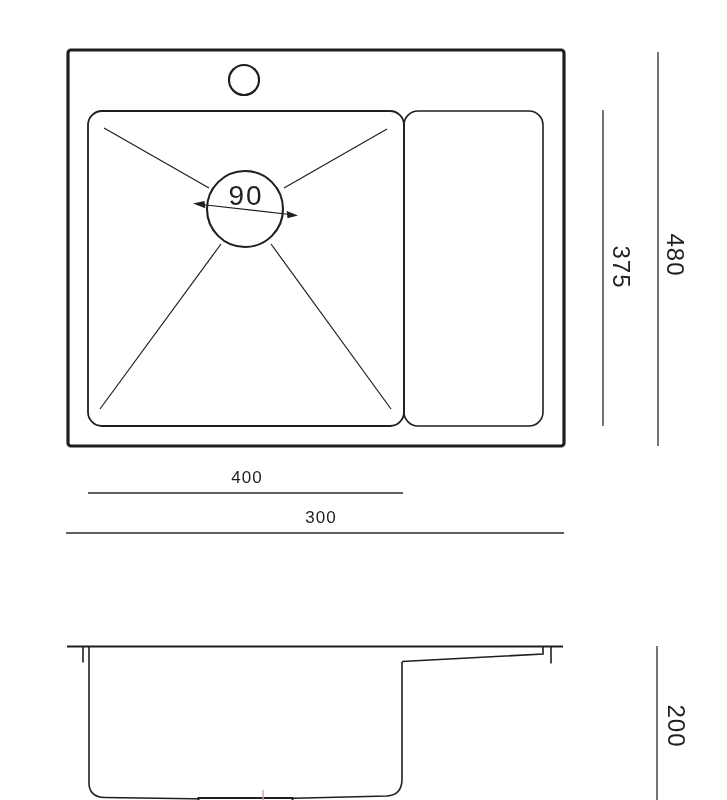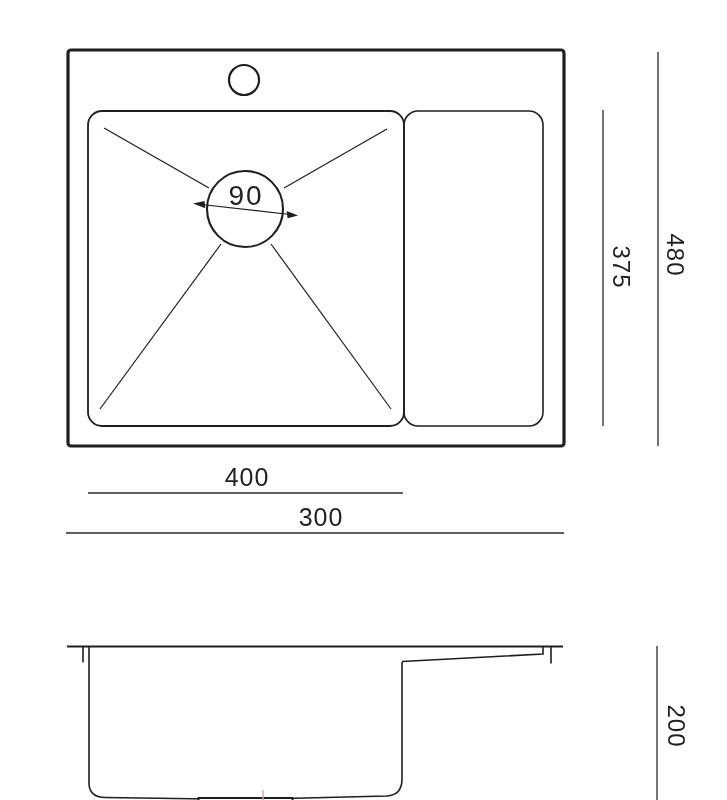--- a/index.html
+++ b/index.html
@@ -17,21 +17,21 @@
     margin-top: 33px;
   }
   .canvas svg {
     position: absolute;
     left: 0;
     top: 0;
   }
   .dim-label {
     position: absolute;
     color: #1f1f1f;
-    font-size: 25px;
+    font-size: 17px;
     line-height: 1;
     white-space: nowrap;
     transform: translate(-50%, -50%);
     letter-spacing: 1px;
   }
   .dim-label.rot {
     transform: translate(-50%, -50%) rotate(90deg);
     font-size: 24px;
   }
   .dim-label.diameter {

